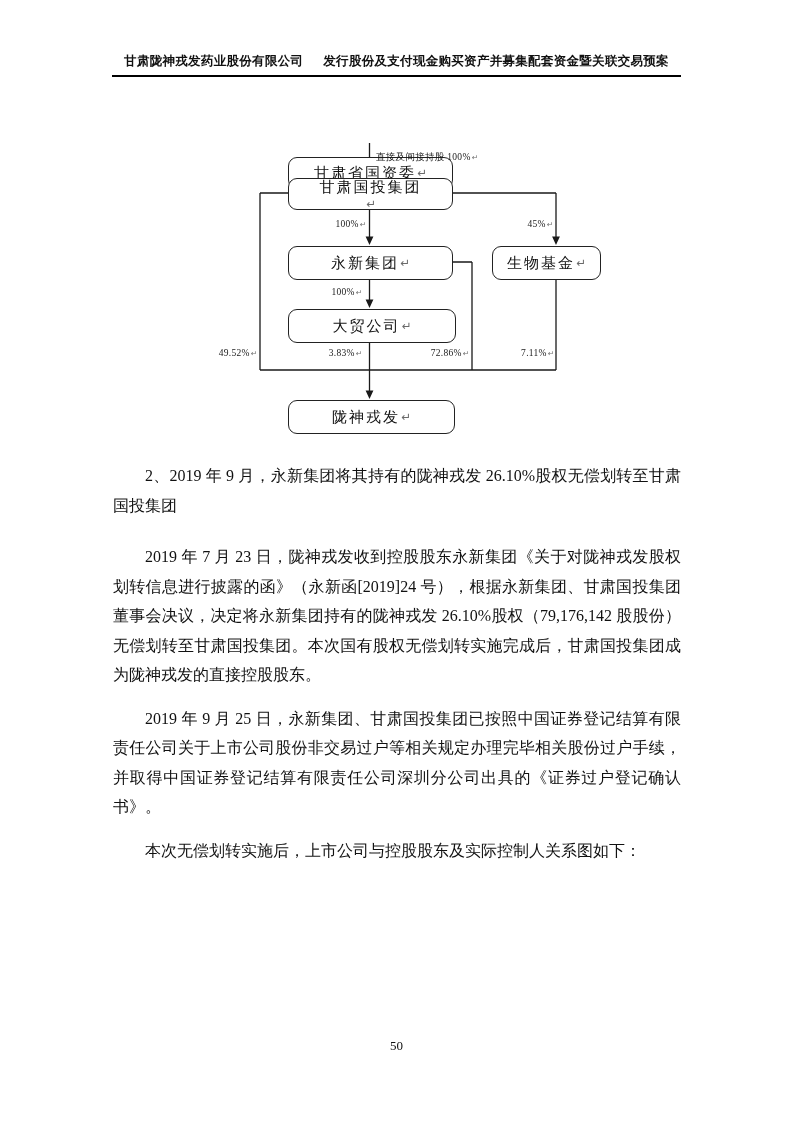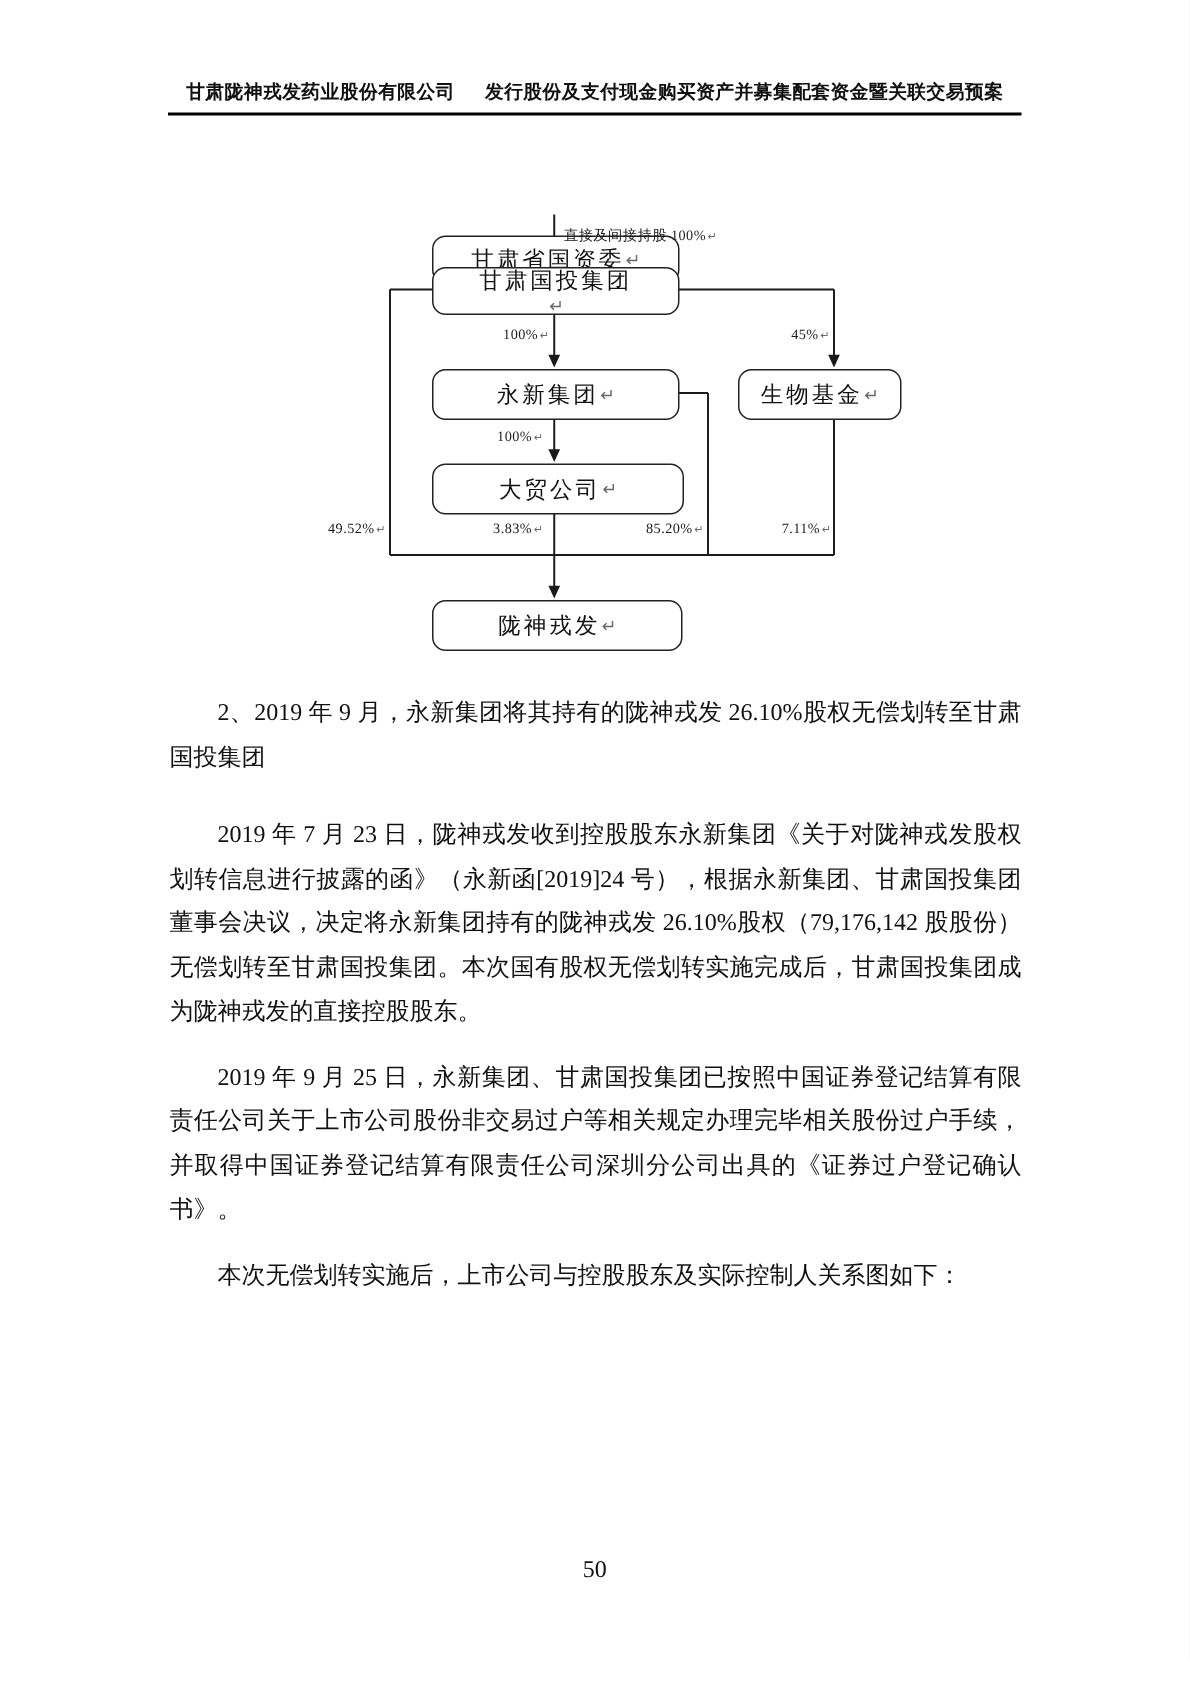--- a/index.html
+++ b/index.html
@@ -46,21 +46,21 @@
   #l-711 {left:515px;top:348px;width:39px;text-align:right;}
   .ret{font-size:.78em;color:#6a6a6a;font-family:"DejaVu Sans",sans-serif;letter-spacing:0;margin-left:1px;}
   
   .content{
     position:absolute;left:113px;top:461px;width:568px;
     font-size:16px;line-height:29.5px;text-align:justify;
   }
   .content p{margin:0 0 14px;text-indent:2em;}
   .content p.heading{margin:0 0 22px;}
   
-  .page-footer{position:absolute;left:0;top:1038px;width:793px;text-align:center;font-size:16px;}
+  .page-footer{position:absolute;left:0;top:1038px;width:793px;text-align:center;font-size:13px;}
 </style>
 </head>
 <body>
 
 <div class="page">
 
   <div class="doc-header">
     <span class="gap">甘肃陇神戎发药业股份有限公司</span><span>发行股份及支付现金购买资产并募集配套资金暨关联交易预案</span>
   </div>
 
@@ -120,21 +120,21 @@
   <div class="elabel" id="l-y2d">
     <span>100%</span><span class="ret">↵</span>
   </div>
   <div class="elabel" id="l-045">
     <span>49.52%</span><span class="ret">↵</span>
   </div>
   <div class="elabel" id="l-383">
     <span>3.83%</span><span class="ret">↵</span>
   </div>
   <div class="elabel" id="l-2610">
-    <span>85.20%</span><span class="ret">↵</span>
+    <span>72.86%</span><span class="ret">↵</span>
   </div>
   <div class="elabel" id="l-711">
     <span>7.11%</span><span class="ret">↵</span>
   </div>
 
   <div class="content">
     <p class="heading">2、2019 年 9 月，永新集团将其持有的陇神戎发 26.10%股权无偿划转至甘肃国投集团</p>
     <p>2019 年 7 月 23 日，陇神戎发收到控股股东永新集团《关于对陇神戎发股权划转信息进行披露的函》（永新函[2019]24 号），根据永新集团、甘肃国投集团董事会决议，决定将永新集团持有的陇神戎发 26.10%股权（79,176,142 股股份）无偿划转至甘肃国投集团。本次国有股权无偿划转实施完成后，甘肃国投集团成为陇神戎发的直接控股股东。</p>
     <p>2019 年 9 月 25 日，永新集团、甘肃国投集团已按照中国证券登记结算有限责任公司关于上市公司股份非交易过户等相关规定办理完毕相关股份过户手续，并取得中国证券登记结算有限责任公司深圳分公司出具的《证券过户登记确认书》。</p>
     <p>本次无偿划转实施后，上市公司与控股股东及实际控制人关系图如下：</p>

